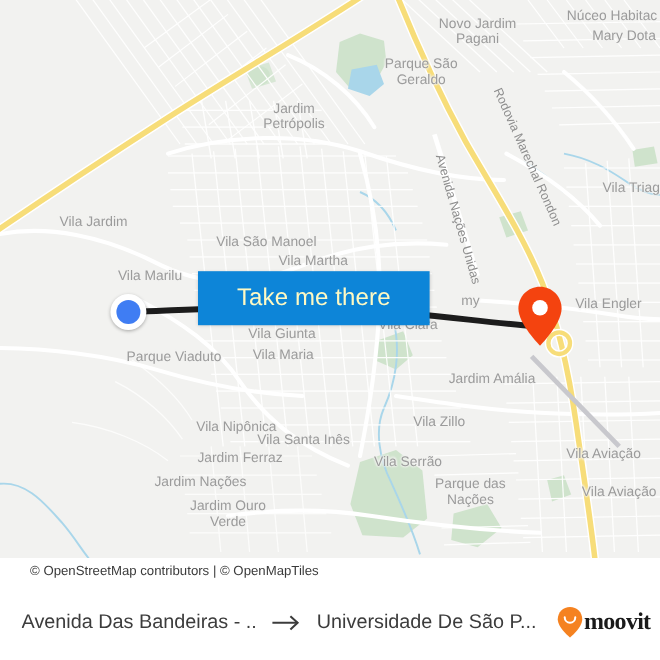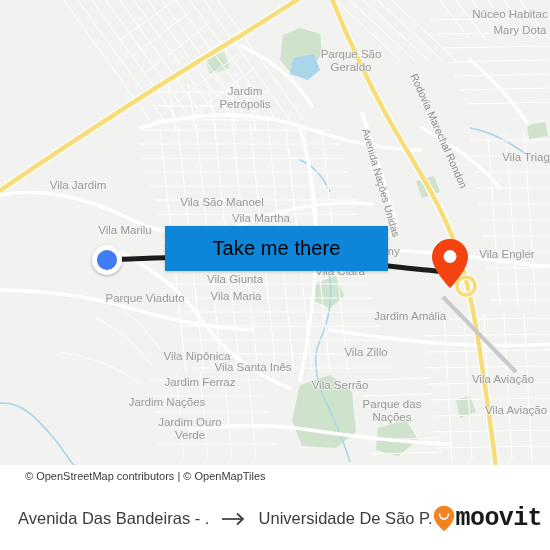--- a/index.html
+++ b/index.html
@@ -88,24 +88,24 @@
     top: 238px;
     width: 40px;
     height: 52px;
   }
 
   
   #take-me-there {
     position: absolute;
     left: 165px;
     top: 226px;
-    width: 223px;
+    width: 193px;
     height: 45px;
     background: #0d85d8;
-    color: #000000;
+    color: #fef9c3;
     font-size: 20px;
     font-family: "Liberation Sans", sans-serif;
     display: flex;
     align-items: center;
     justify-content: center;
     cursor: pointer;
     border: none;
     box-shadow: 0 1px 3px rgba(0,0,0,0.18);
     letter-spacing: 0.1px;
   }
@@ -155,25 +155,25 @@
     display: flex;
     align-items: center;
   }
   #brand-logo {
     margin-left: auto;
     display: flex;
     align-items: center;
     gap: 1px;
   }
   #brand-name {
-    font-size: 25px;
+    font-size: 20px;
     font-weight: bold;
     color: #1a1a1a;
     letter-spacing: -0.6px;
-    font-family: Liberation Mono, monospace;
+    font-family: Liberation Serif, serif;
   }
 </style>
 </head>
 <body>
 
 <div id="app">
 
   <div id="map-area">
 
     <svg id="map-svg" viewBox="0 0 550 465">
@@ -392,20 +392,21 @@
         <g stroke="#ffffff" fill="none" stroke-width="4">
           <path d="M362,112 C374,150 386,190 398,230"></path>
         </g>
 
         <g>
           <path d="M107,260 C160,258 230,254 300,258 C350,261 400,268 446,272" stroke="#1c1c1c" stroke-width="5" fill="none" stroke-linecap="round"></path>
         </g>
       </g>
     </svg>
 
+    <div class="place-label" style="left:398px; top:14px;">Novo Jardim<br>Pagani</div>
     <div class="place-label" style="left:510px; top:8px;">Núceo Habitac</div>
     <div class="place-label" style="left:520px; top:24px;">Mary Dota</div>
     <div class="place-label" style="left:245px; top:85px;">Jardim<br>Petrópolis</div>
     <div class="place-label" style="left:351px; top:48px;">Parque São<br>Geraldo</div>
     <div class="place-label" style="left:526px; top:151px;">Vila Triag</div>
     <div class="place-label" style="left:78px;  top:179px;">Vila Jardim</div>
     <div class="place-label" style="left:222px; top:196px;">Vila São Manoel</div>
     <div class="place-label" style="left:261px; top:212px;">Vila Martha</div>
     <div class="place-label" style="left:125px; top:224px;">Vila Marilu</div>
     <div class="place-label" style="left:507px; top:248px;">Vila Engler</div>

